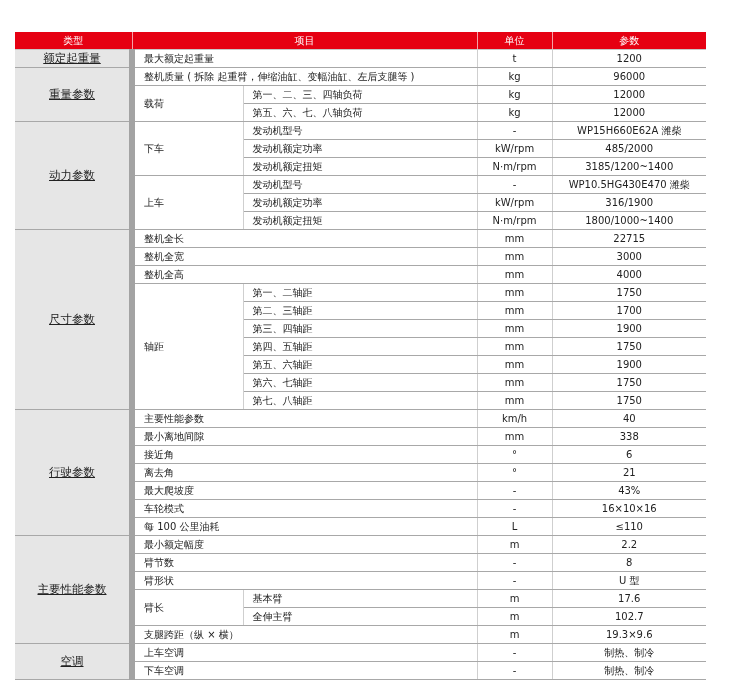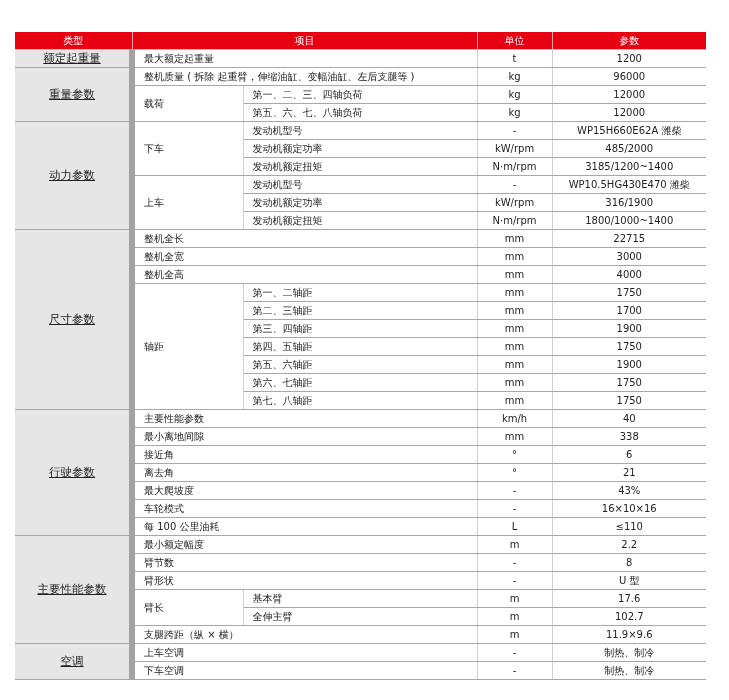--- a/index.html
+++ b/index.html
@@ -211,21 +211,21 @@
       <td class="c">17.6</td>
     </tr>
     <tr>
       <td>全伸主臂</td>
       <td class="c">m</td>
       <td class="c">102.7</td>
     </tr>
     <tr>
       <td colspan="2">支腿跨距（纵 × 横）</td>
       <td class="c">m</td>
-      <td class="c">11.9×9.6</td>
+      <td class="c">19.3×9.6</td>
     </tr>
 
     <tr>
       <td class="cat" rowspan="2">空调</td>
       <td colspan="2">上车空调</td>
       <td class="c">-</td>
       <td class="c">制热、制冷</td>
     </tr>
     <tr>
       <td colspan="2">下车空调</td>

